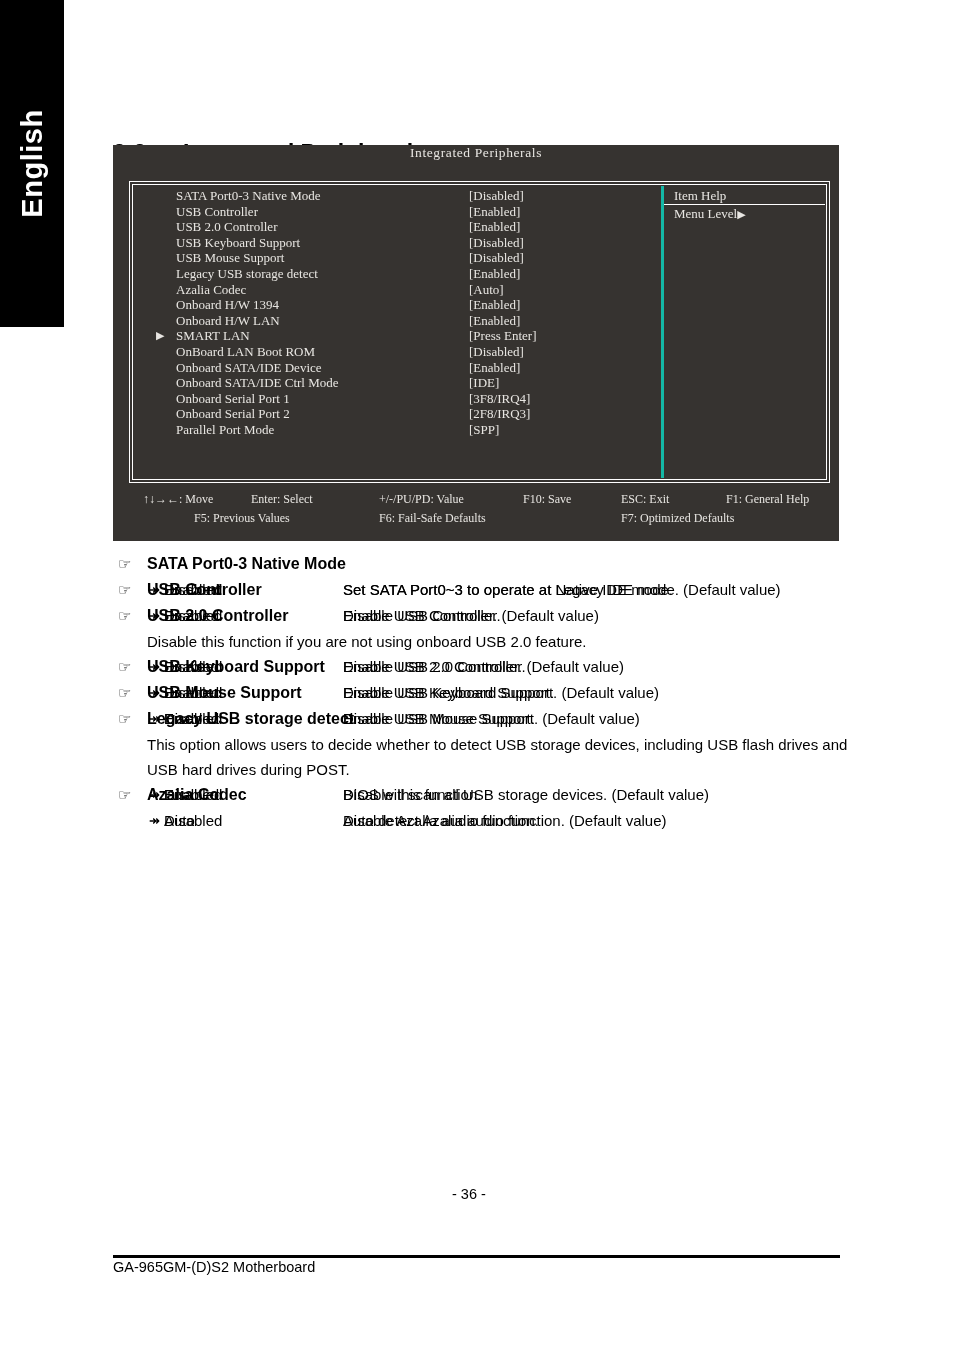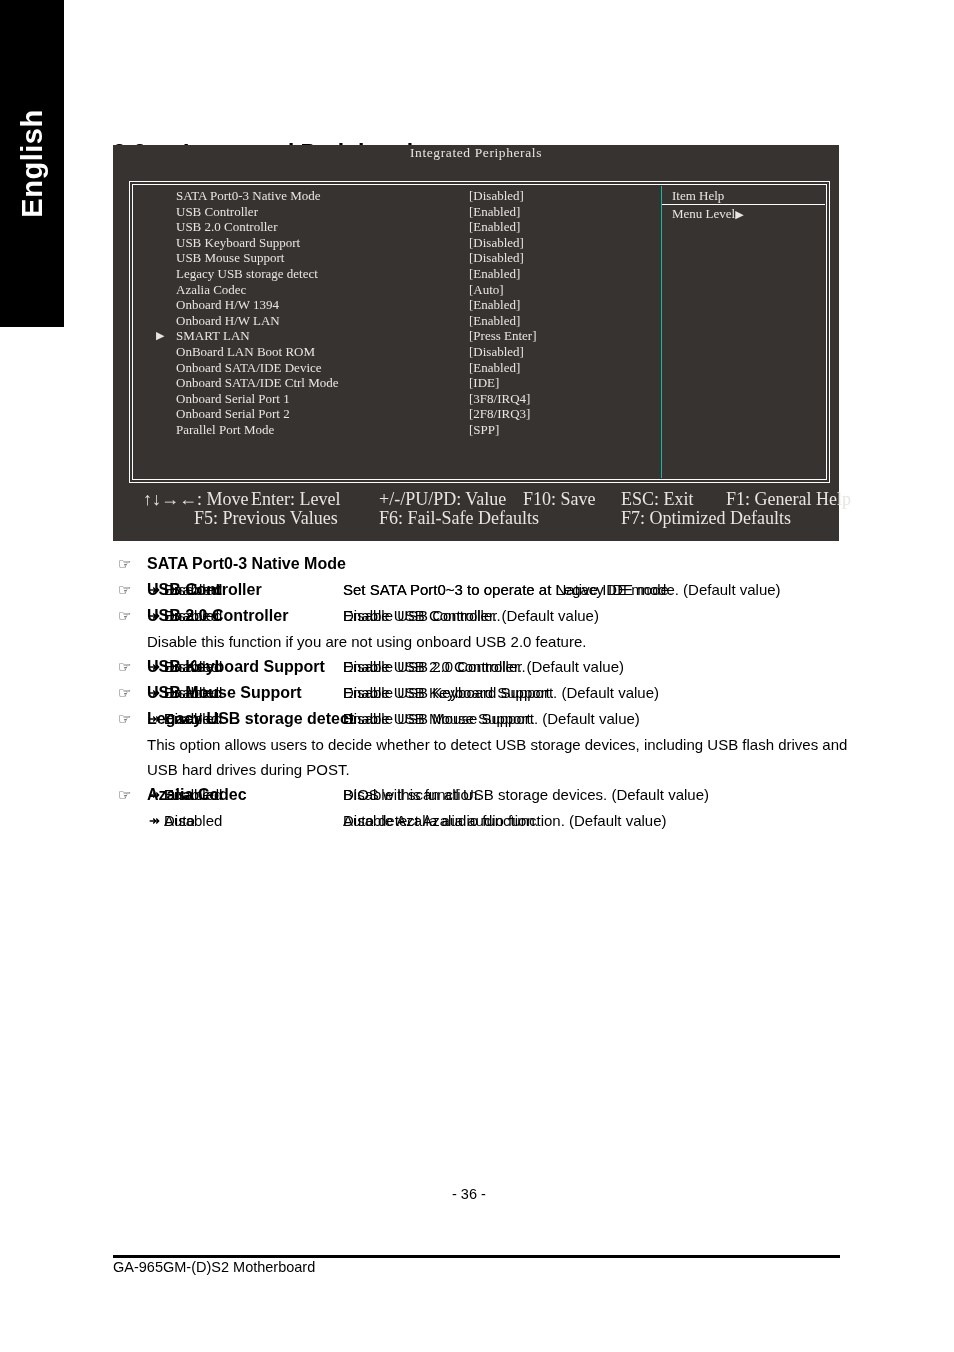--- a/index.html
+++ b/index.html
@@ -130,21 +130,21 @@
     left: 335px;
     top: 0;
   }
 
   .help-panel {
     position: absolute;
     left: 527px;
     top: 0;
     right: 0;
     bottom: 0;
-    border-left: 1px solid #14b8a6;
+    border-left: 3px solid #14b8a6;
   }
   .help-title {
     font-size: 13px;
     line-height: 16px;
     padding: 2px 0 0 10px;
     border-bottom: 1px solid #ffffff;
     height: 16px;
   }
   .help-level {
     font-size: 13px;
@@ -153,21 +153,21 @@
     white-space: nowrap;
   }
   .tri { font-size: 11px; }
 
   .bios-footer {
     position: absolute;
     left: 16px;
     right: 11px;
     top: 345px;
     height: 42px;
-    font-size: 18px;
+    font-size: 12px;
   }
   .foot-row { position: relative; height: 19px; line-height: 19px; white-space: nowrap; }
   .foot-row span { position: absolute; top: 0; }
   .f-move   { left: 14px; }
   .f-enter  { left: 122px; }
   .f-value  { left: 250px; }
   .f-save   { left: 394px; }
   .f-esc    { left: 492px; }
   .f-help   { left: 597px; }
   .f-prev   { left: 65px; }
@@ -352,21 +352,21 @@
       <div class="help-panel">
         <div class="help-title">Item Help</div>
         <div class="help-level"><span>Menu Level</span><span class="tri">▶</span></div>
       </div>
     </div>
   </div>
 
   <div class="bios-footer">
     <div class="foot-row">
       <span class="f-move">↑↓→←: Move</span>
-      <span class="f-enter">Enter: Level</span>
+      <span class="f-enter">Enter: Select</span>
       <span class="f-value">+/-/PU/PD: Value</span>
       <span class="f-save">F10: Save</span>
       <span class="f-esc">ESC: Exit</span>
       <span class="f-help">F1: General Help</span>
     </div>
     <div class="foot-row">
       <span class="f-prev">F5: Previous Values</span>
       <span class="f-fail">F6: Fail-Safe Defaults</span>
       <span class="f-opt">F7: Optimized Defaults</span>
     </div>

